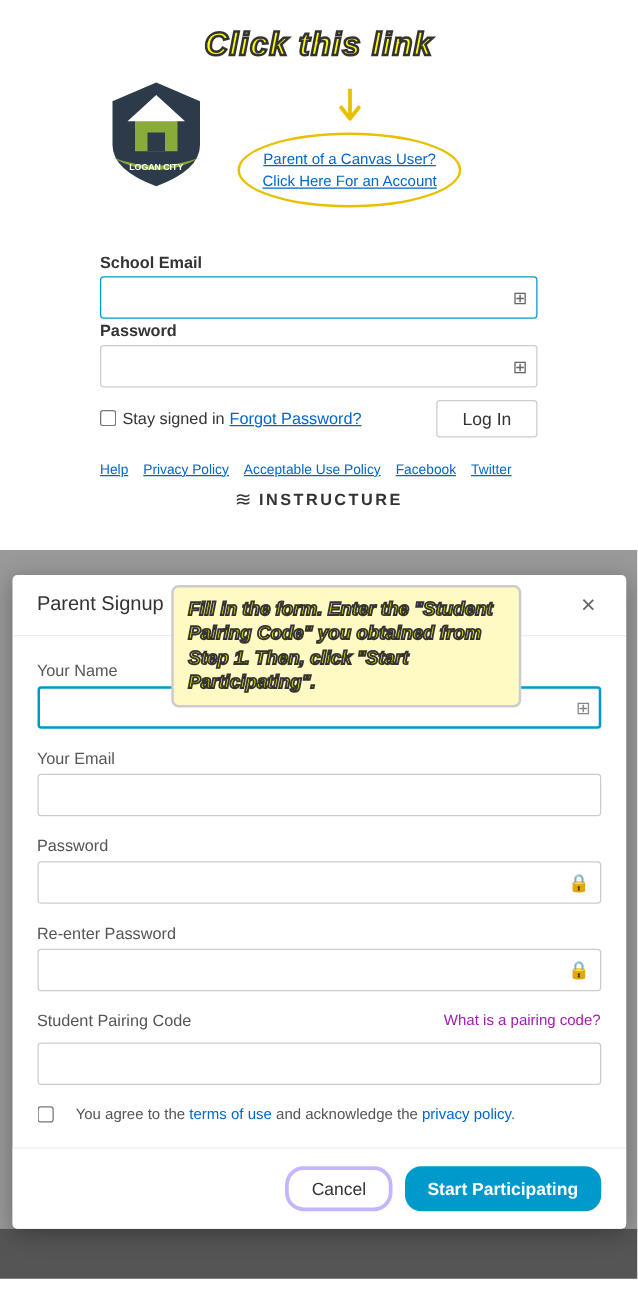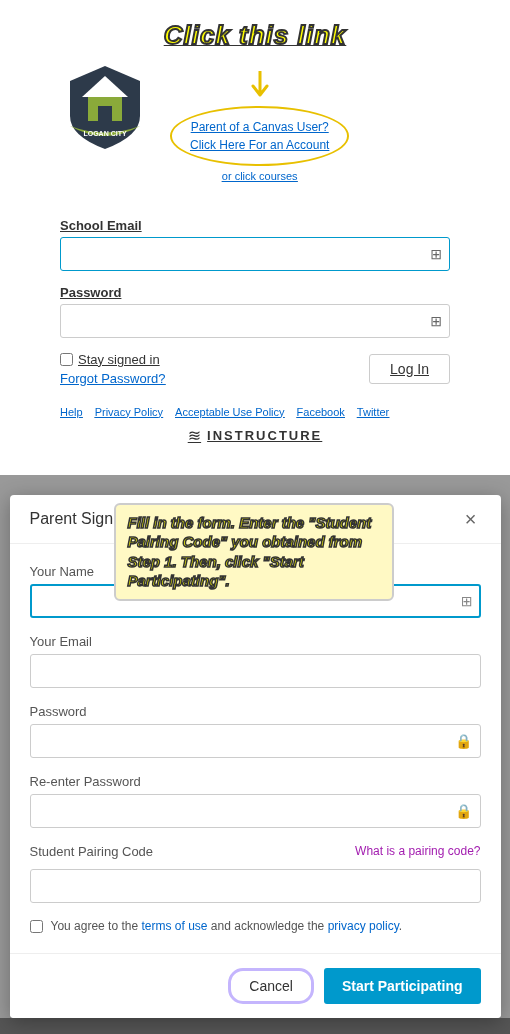--- a/index.html
+++ b/index.html
@@ -9,24 +9,23 @@
       font-family: Arial, sans-serif;
       font-size: 14px;
       background: #fff;
       color: #333;
       position: relative;
       overflow-x: hidden;
     }
 
     
     .top-section {
-      padding: 20px 60px 30px;
+      padding: 20px 80px 30px;
       background: #fff;
       position: relative;
-      text-decoration: underline;
     }
 
     .click-link-banner {
       text-align: center;
       margin-bottom: 10px;
     }
 
     .click-link-text {
       font-size: 26px;
       font-weight: 900;
@@ -76,21 +75,21 @@
     .enroll-link {
       font-size: 11px;
       color: #0066cc;
       text-decoration: underline;
       display: block;
       margin-top: 4px;
       text-align: center;
     }
 
     .form-group {
-      margin-bottom: 14px;
+      margin-bottom: 2px;
     }
 
     .form-label {
       display: block;
       font-size: 13px;
       font-weight: bold;
       margin-bottom: 4px;
       color: #333;
     }
 
@@ -120,21 +119,21 @@
 
     .login-options {
       display: flex;
       justify-content: space-between;
       align-items: center;
       margin-top: 10px;
     }
 
     .left-options {
       display: flex;
-      flex-direction: column;
+      flex-direction: row;
       gap: 4px;
     }
 
     .stay-signed {
       display: flex;
       align-items: center;
       gap: 5px;
       font-size: 13px;
     }
 
@@ -223,21 +222,21 @@
       color: #333;
     }
 
     .tooltip-box {
       background: #fff9c4;
       border: 2px solid #ccc;
       border-radius: 6px;
       padding: 8px 12px;
       max-width: 280px;
       position: absolute;
-      left: 104px;
+      left: 127px;
       top: 8px;
       z-index: 10;
     }
 
     .tooltip-text {
       font-size: 15px;
       font-weight: 900;
       color: #ffff00;
       -webkit-text-stroke: 1.5px #333;
       text-stroke: 1.5px #333;
@@ -308,21 +307,21 @@
     .what-is-link {
       font-size: 12px;
       color: #a21caf;
       text-decoration: none;
       cursor: pointer;
     }
 
     .terms-row {
       display: flex;
       align-items: flex-start;
-      gap: 8px;
+      gap: 18px;
       margin-top: 16px;
       font-size: 12px;
       color: #555;
     }
 
     .terms-link {
       color: #0066cc;
       text-decoration: none;
       cursor: pointer;
     }
@@ -342,21 +341,21 @@
       border-radius: 15px;
       padding: 7px 18px;
       font-size: 14px;
       cursor: pointer;
       color: #333;
     }
 
     .start-participating-btn {
       background: #0099cc;
       border: none;
-      border-radius: 3px;
+      border-radius: 13px;
       padding: 7px 18px;
       font-size: 14px;
       cursor: pointer;
       color: #fff;
       font-weight: bold;
     }
 
     .bottom-bar {
       height: 40px;
       background: #555;
@@ -393,21 +392,20 @@
       
       <div style="text-align:center; margin-bottom:4px;">
         <svg width="30" height="28" viewBox="0 0 30 28">
           <path d="M15 0 L15 22 M8 15 L15 24 L22 15" stroke="#e8c000" stroke-width="3" fill="none" stroke-linecap="round" stroke-linejoin="round"></path>
         </svg>
       </div>
       <div class="parent-link-oval">
         <span class="parent-link-text">Parent of a Canvas User?</span><br>
         <span class="parent-link-text">Click Here For an Account</span>
       </div>
-      <a class="enroll-link">or click courses</a>
     </div>
   </div>
 
   <div class="form-group">
     <label class="form-label">School Email</label>
     <div class="input-wrapper">
       <input type="email" class="form-input" style="border-color: rgb(0, 153, 204);">
       <span class="input-icon">⊞</span>
     </div>
   </div>

